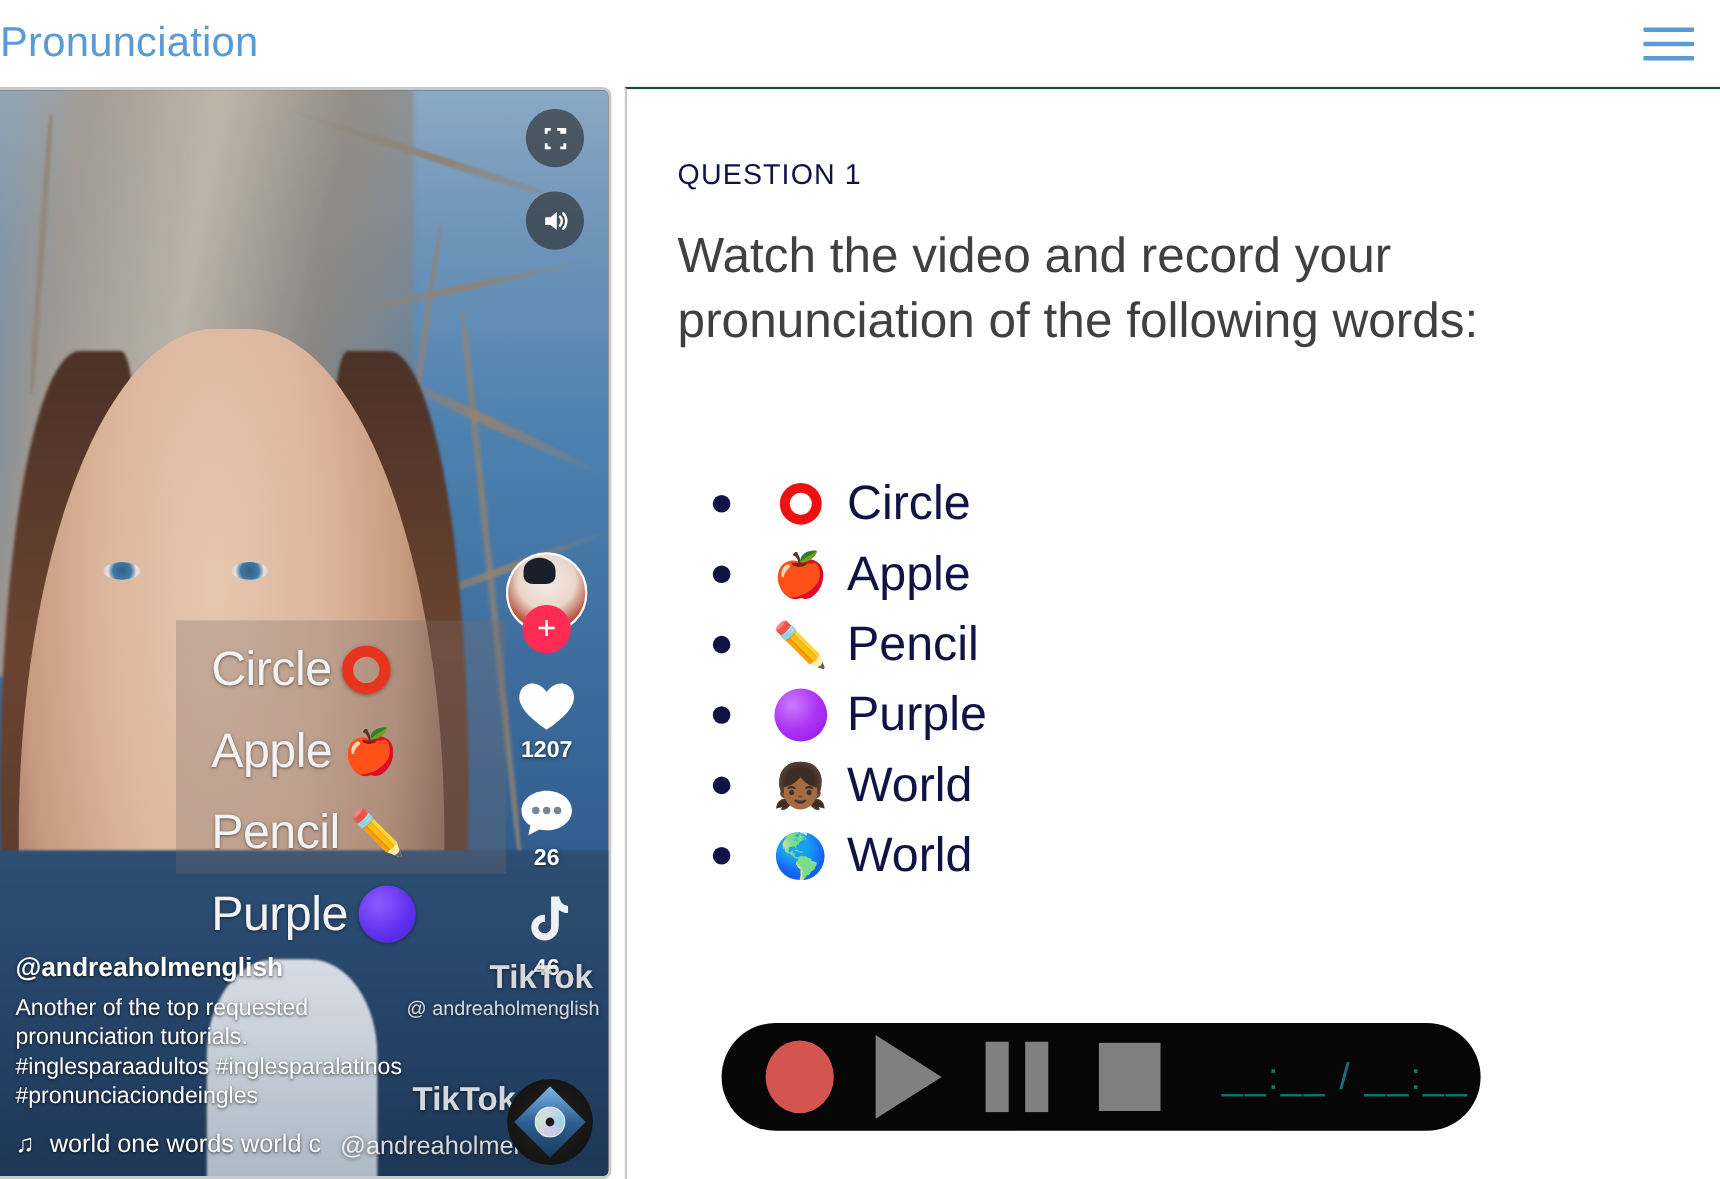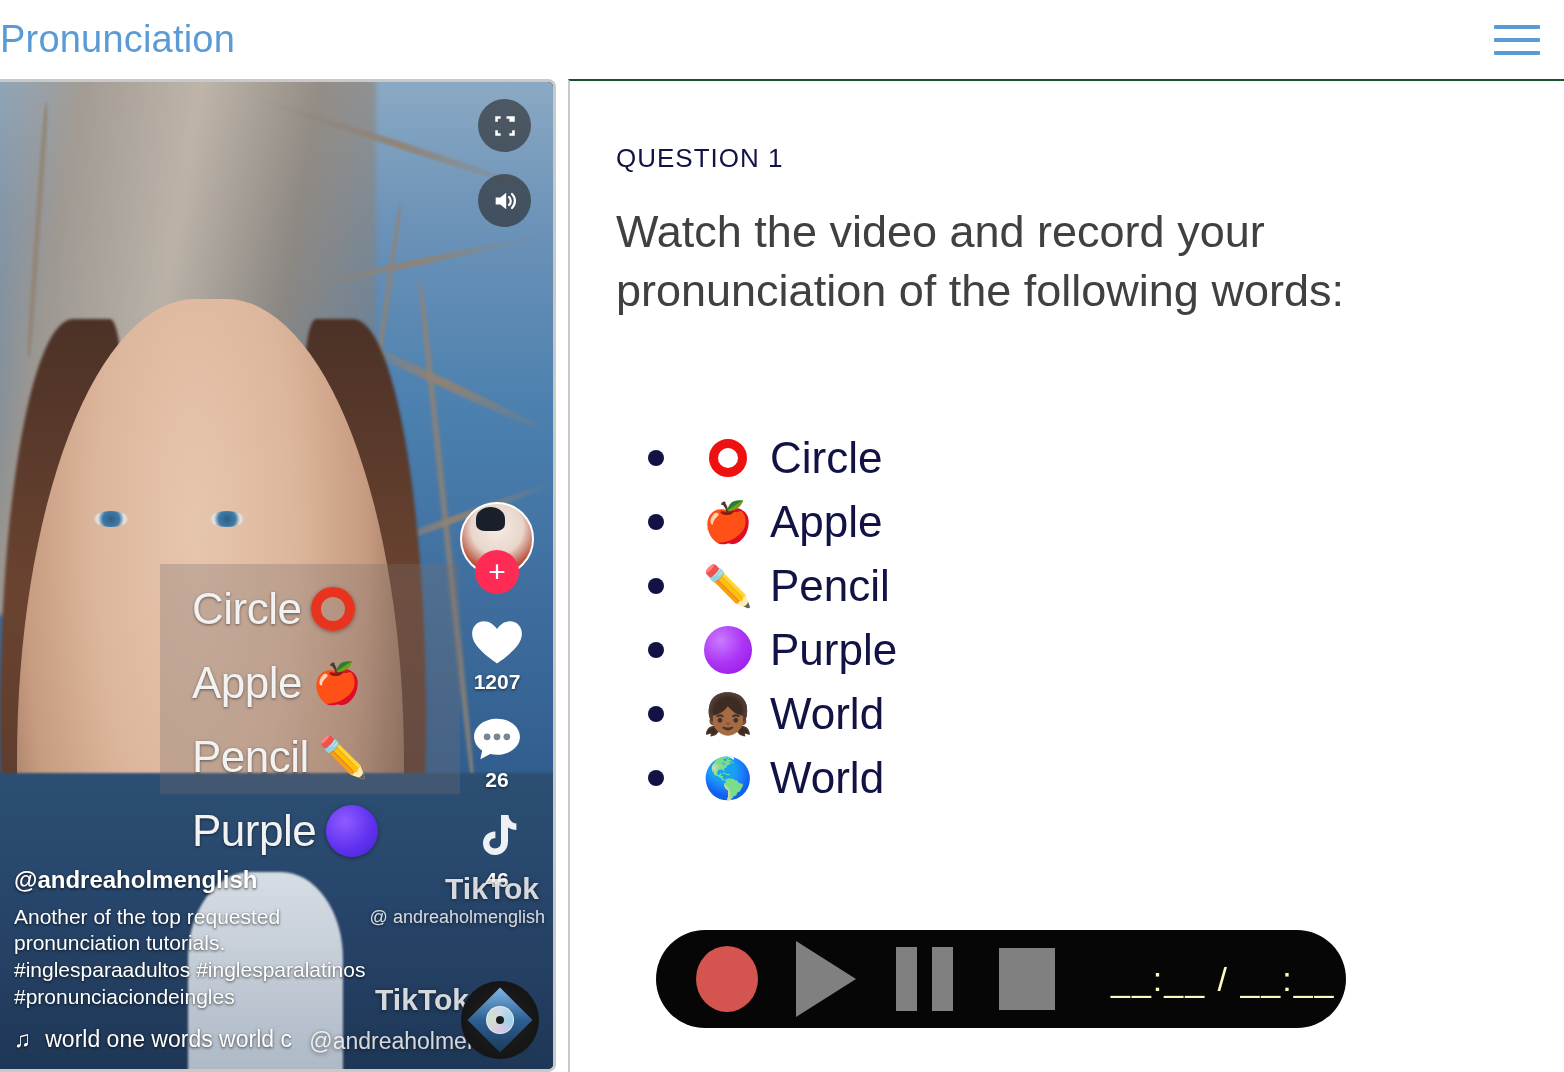--- a/index.html
+++ b/index.html
@@ -270,21 +270,21 @@
     width: 0; height: 0; cursor: pointer; flex: 0 0 auto;
     border-left: 60px solid #808080;
     border-top: 38px solid transparent;
     border-bottom: 38px solid transparent;
     margin-left: 4px;
   }
   .rec-pause { display: flex; gap: 15px; cursor: pointer; flex: 0 0 auto; margin-left: 6px; }
   .rec-pause i { display: block; width: 21px; height: 64px; background: #808080; }
   .rec-stop { width: 56px; height: 62px; background: #808080; cursor: pointer; flex: 0 0 auto; margin-left: 12px; }
   .rec-time {
-    color: #fef9c3; font-size: 34px; letter-spacing: 2px;
+    color: #0f766e; font-size: 34px; letter-spacing: 2px;
     margin-left: 22px; font-family: "Liberation Sans", sans-serif;
     white-space: nowrap;
   }
 </style>
 </head>
 <body>
 
 <div class="app-header">
   <div class="app-title">Pronunciation</div>
   <div class="hamburger">

